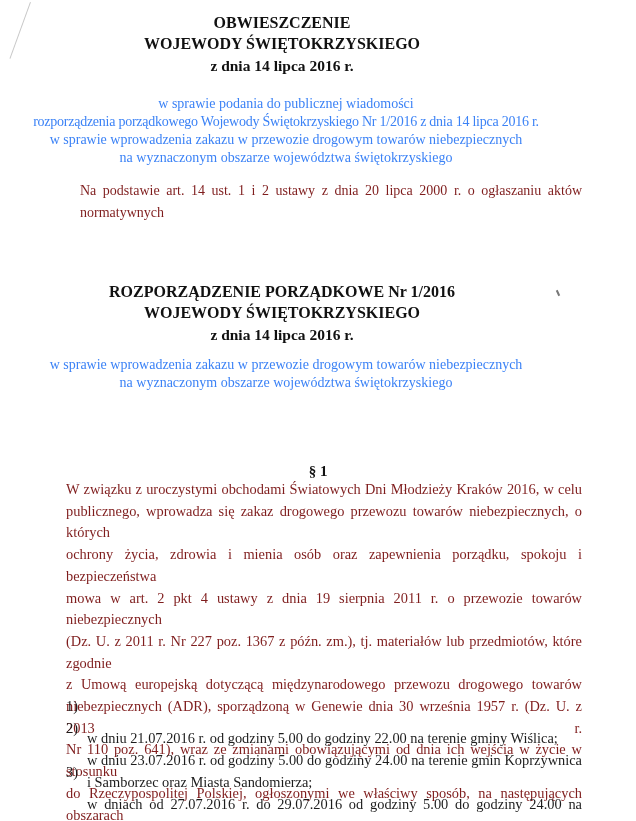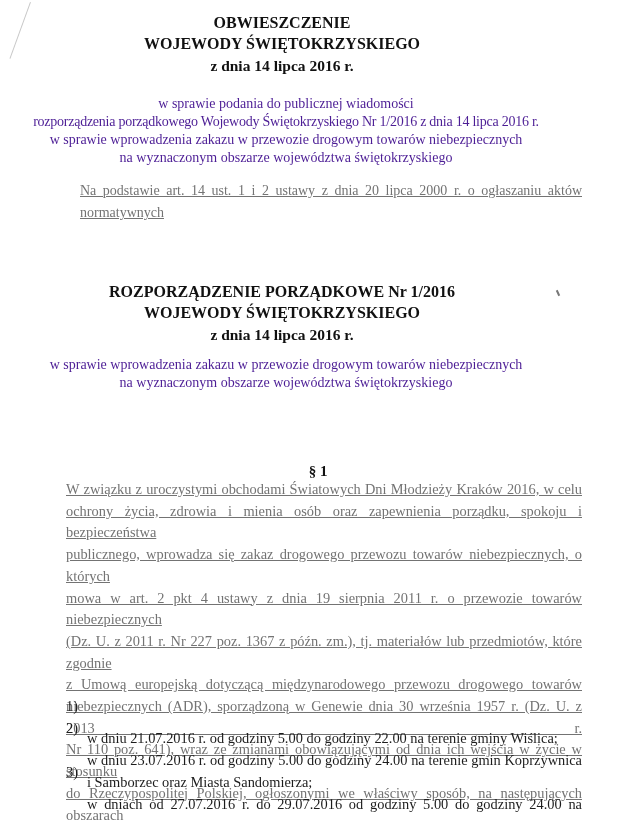--- a/index.html
+++ b/index.html
@@ -34,31 +34,30 @@
     .title-block .line { display: block; }
     .title-block .date { font-size: 15.5px; }
 
     .subject-block {
       position: absolute;
       left: 0;
       width: 572px;
       text-align: center;
       font-size: 14px;
       line-height: 18px;
-      color: #4c1d95;
+      color: #3b82f6;
     }
     .subject-block .line { display: block; white-space: nowrap; }
 
     .para {
       position: absolute;
       font-size: 14.4px;
       line-height: 21.7px;
-      color: #737373;
+      color: #7f1d1d;
       text-align: justify;
-      text-decoration: underline;
     }
     .para .line {
       display: block;
       white-space: nowrap;
     }
     .para .line.just {
       text-align: justify;
       text-align-last: justify;
       white-space: normal;
     }
@@ -137,22 +136,22 @@
   <div class="subject-block" style="top:356px;">
     <span class="line">w sprawie wprowadzenia zakazu w przewozie drogowym towarów niebezpiecznych</span>
     <span class="line">na wyznaczonym obszarze województwa świętokrzyskiego</span>
   </div>
 
 
   <div class="section-head" style="top:462px;">§ 1</div>
 
   <div class="para" style="left:66px; top:479px; width:516px;">
     <span class="line just">W związku z uroczystymi obchodami Światowych Dni Młodzieży Kraków 2016, w celu</span>
+    <span class="line just">publicznego, wprowadza się zakaz drogowego przewozu towarów niebezpiecznych, o których</span>
     <span class="line just">ochrony życia, zdrowia i mienia osób oraz zapewnienia porządku, spokoju i bezpieczeństwa</span>
-    <span class="line just">publicznego, wprowadza się zakaz drogowego przewozu towarów niebezpiecznych, o których</span>
     <span class="line just">mowa w art. 2 pkt 4 ustawy z dnia 19 sierpnia 2011 r. o przewozie towarów niebezpiecznych</span>
     <span class="line just">(Dz. U. z 2011 r. Nr 227 poz. 1367 z późn. zm.), tj. materiałów lub przedmiotów, które zgodnie</span>
     <span class="line just">z Umową europejską dotyczącą międzynarodowego przewozu drogowego towarów</span>
     <span class="line just">niebezpiecznych (ADR), sporządzoną w Genewie dnia 30 września 1957 r. (Dz. U. z 2013 r.</span>
     <span class="line just">Nr 110 poz. 641), wraz ze zmianami obowiązującymi od dnia ich wejścia w życie w stosunku</span>
     <span class="line just">do Rzeczypospolitej Polskiej, ogłoszonymi we właściwy sposób, na następujących obszarach</span>
 
   </div>
 
   <div class="list-item" style="top:696px;">

